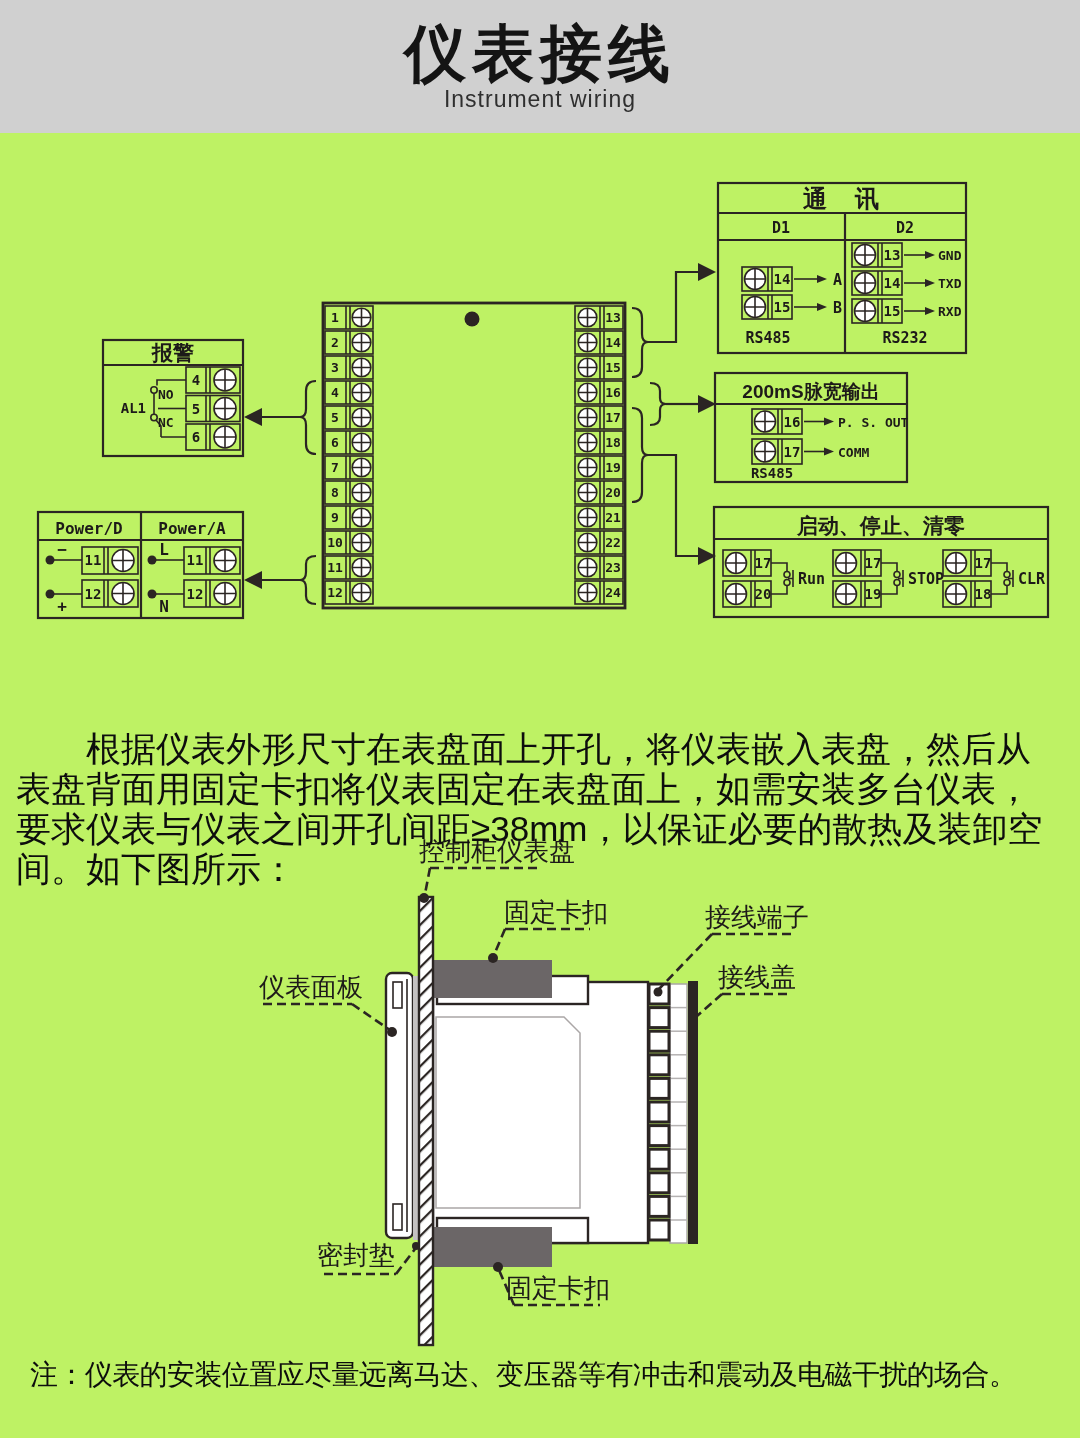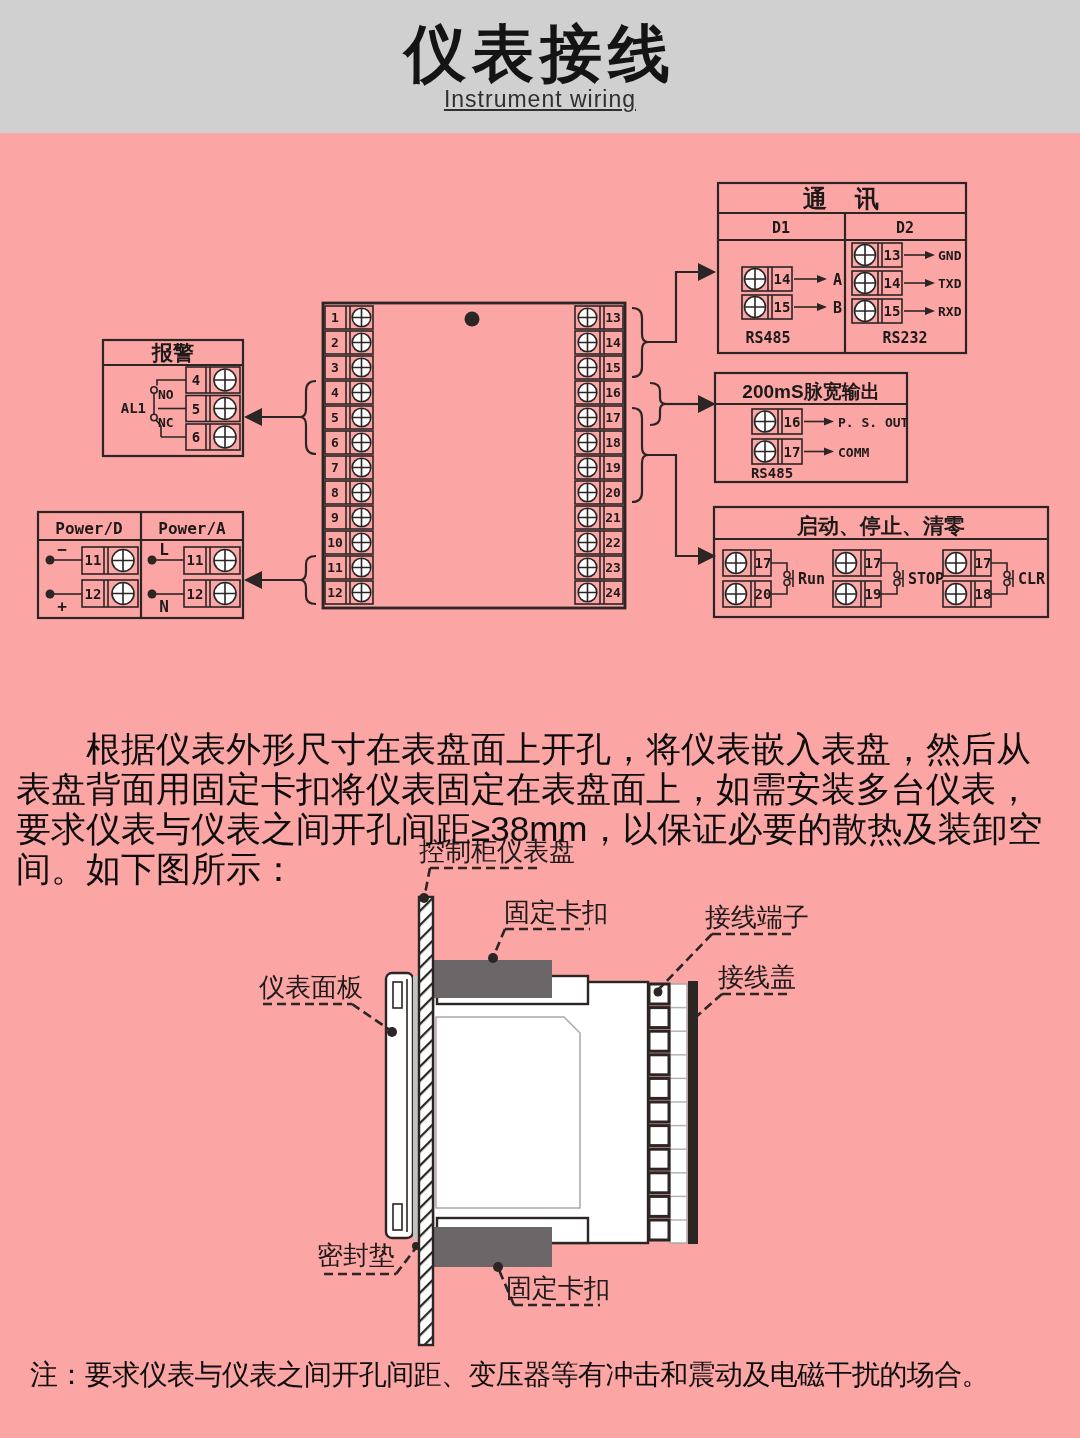--- a/index.html
+++ b/index.html
@@ -1,22 +1,22 @@
 <!DOCTYPE html>
 <html><head>
 <meta charset="utf-8">
 <style>
   html,body{margin:0;padding:0;background:#fff;}
-  .page{position:relative;width:1080px;height:1438px;background:#fca5a5;overflow:hidden;
+  .page{position:relative;width:1080px;height:1438px;background:#bef264;overflow:hidden;
         font-family:"Liberation Sans",sans-serif;color:#111;}
   .band{position:absolute;left:0;top:0;width:1080px;height:133px;background:#d0d0d0;}
   .title{position:absolute;left:0;top:22px;width:100%;text-align:center;
          font-size:62px;font-weight:900;letter-spacing:6px;color:#141414;line-height:64px;}
   .subtitle{position:absolute;left:0;top:86px;width:100%;text-align:center;
-            font-size:23px;color:#2f2f2f;letter-spacing:1px;text-decoration:underline;}
+            font-size:23px;color:#2f2f2f;letter-spacing:1px;}
   .sec-heading{position:absolute;left:36px;top:660px;font-size:31px;font-weight:bold;color:#0d0d0d;}
   .para{position:absolute;left:16px;top:706px;width:1028px;font-size:35px;line-height:40px;
         text-indent:2em;color:#0d0d0d;margin-top:23px;}
   .note{position:absolute;left:30px;top:1356px;width:1040px;font-size:28px;letter-spacing:-0.6px;
         color:#0d0d0d;white-space:nowrap;}
   svg.overlay{position:absolute;left:0;top:0;}
   svg .ln{stroke:#2b2523;stroke-width:1.6;fill:none;}
   svg .ln2{stroke:#2b2523;stroke-width:2.2;fill:none;}
   svg .ln3{stroke:#2b2523;stroke-width:2.8;fill:none;}
   svg .lw{stroke:#2b2523;stroke-width:2.4;fill:#fff;}
@@ -507,14 +507,14 @@
       <text class="cjk c26 mid" x="556" y="921">固定卡扣</text>
       <text class="cjk c26 mid" x="757" y="926">接线端子</text>
       <text class="cjk c26 mid" x="757" y="986">接线盖</text>
       <text class="cjk c26 mid" x="311" y="996">仪表面板</text>
       <text class="cjk c26 mid" x="356" y="1264">密封垫</text>
       <text class="cjk c26 mid" x="558" y="1297">固定卡扣</text>
     </g>
   </svg>
 
   <div class="para">根据仪表外形尺寸在表盘面上开孔，将仪表嵌入表盘，然后从表盘背面用固定卡扣将仪表固定在表盘面上，如需安装多台仪表，要求仪表与仪表之间开孔间距≥38mm，以保证必要的散热及装卸空间。如下图所示：</div>
-  <div class="note">注：要求仪表与仪表之间开孔间距、变压器等有冲击和震动及电磁干扰的场合。</div>
+  <div class="note">注：仪表的安装位置应尽量远离马达、变压器等有冲击和震动及电磁干扰的场合。</div>
 </div>
 
 </body></html>

